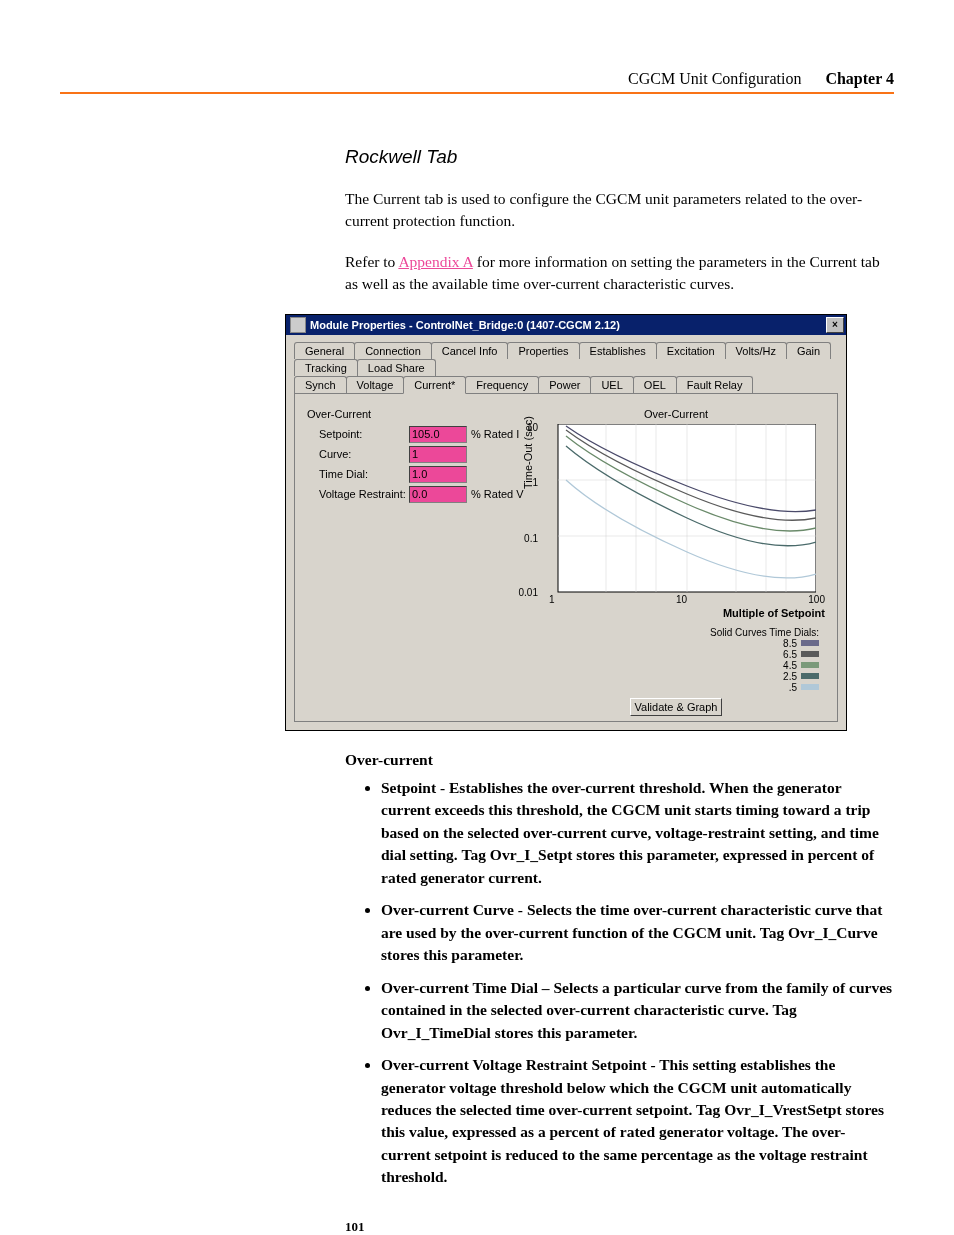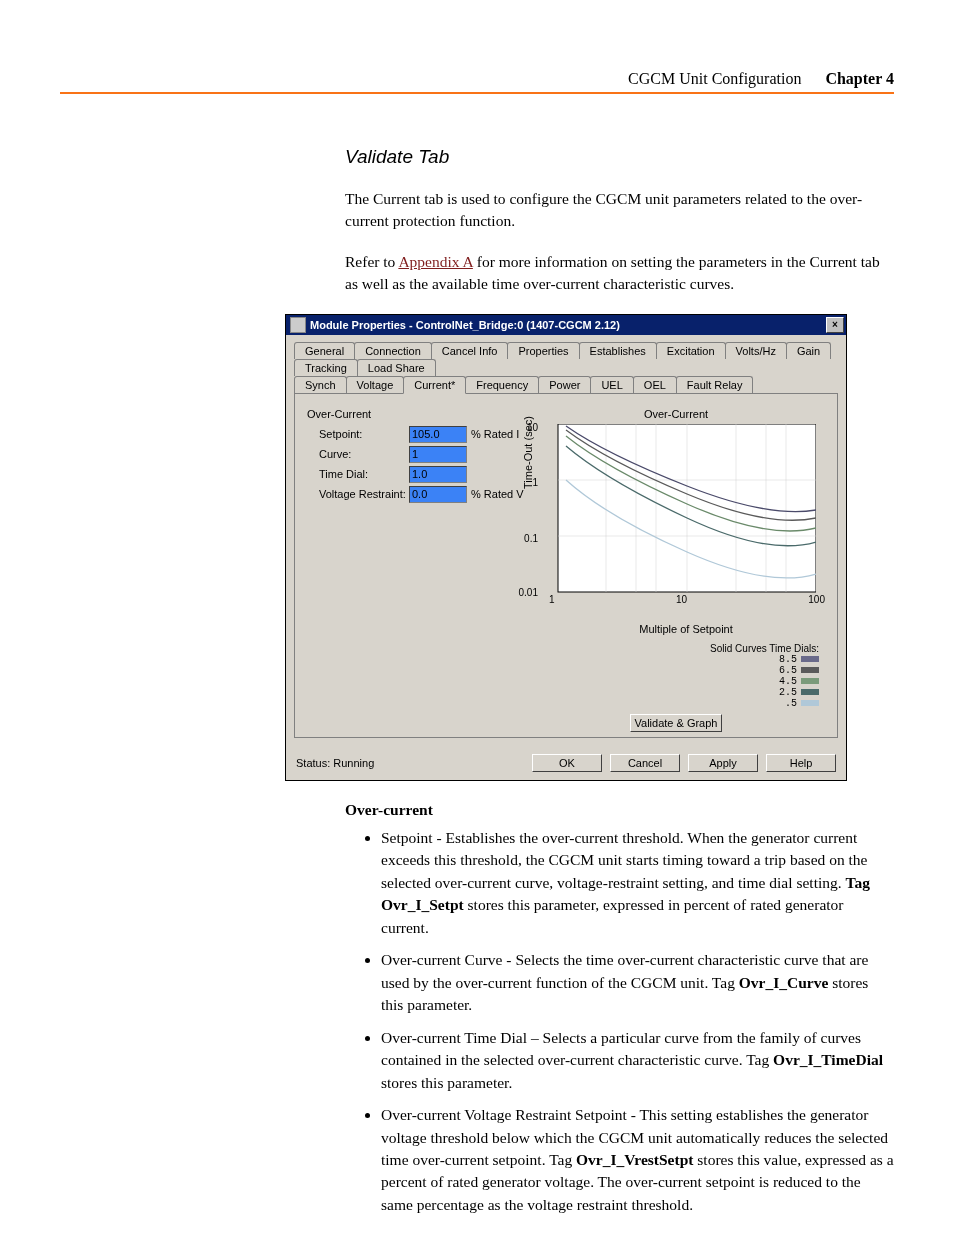--- a/index.html
+++ b/index.html
@@ -28,21 +28,21 @@
     font-style: italic;
     font-size: 19px;
     margin-bottom: 20px;
     font-family: Arial, sans-serif;
   }
   .para {
     font-size: 15.5px;
     line-height: 1.45;
     margin-bottom: 18px;
   }
-  .para a { color: #7f1d1d; text-decoration: underline; }
+  .para a { color: #ec4899; text-decoration: underline; }
   .screenshot {
     margin: 10px 0 20px -60px;
     border: 1px solid #000;
     background: #d8d4cc;
     font-family: 'MS Sans Serif', Tahoma, sans-serif;
     font-size: 11px;
     width: 560px;
   }
   .titlebar {
     background: #000080;
@@ -93,49 +93,49 @@
     position: relative;
   }
   .form-area { display:flex; }
   .form-left { width: 220px; }
   .group-label { font-size: 11px; margin-bottom: 6px; }
   .form-row { display:flex; align-items:center; margin: 3px 0; }
   .form-row .lbl { width: 90px; padding-left: 12px; font-size:11px; }
   .form-row input {
     width: 52px; height: 15px; font-size: 11px;
     border: 1px solid #808080; border-top-color:#404040; border-left-color:#404040;
-    background:#3b82f6; padding: 0 2px;
+    background:#ec4899; padding: 0 2px;
   }
   .form-row .unit { margin-left: 4px; font-size: 11px; }
   .chart-area {
     flex: 1;
     text-align: center;
   }
   .chart-title { font-size: 11px; margin-bottom: 4px; }
   .chart-box {
     margin: 0 auto;
     width: 280px; height: 170px;
     position: relative;
   }
   .chart-box svg { display:block; }
   .y-axis-label {
     position:absolute; left:-14px; top:50%;
     transform: rotate(-90deg) translateX(20px);
     transform-origin: left top;
     font-size: 11px;
   }
-  .x-axis-label { font-size:11px; margin-top:18px; text-align:center; padding-left:20px;}
+  .x-axis-label { font-size:11px; margin-top:2px; text-align:right; padding-left:20px;font-weight:bold;}
   .legend-block {
     text-align: right;
     font-size: 10px;
     margin-top: 8px;
     padding-right: 6px;
   }
   .legend-block .lt { font-size:10px; }
-  .legend-row { display:flex; justify-content:flex-end; align-items:center; gap:4px; line-height:1.1;font-family:Liberation Mono, monospace;}
+  .legend-row { display:flex; justify-content:flex-end; align-items:center; gap:4px; line-height:1.1;}
   .legend-sw { width:18px; height:6px; }
   .btn {
     background:#d8d4cc;
     border: 1px solid #fff;
     border-right-color:#404040; border-bottom-color:#404040;
     padding: 2px 4px;
     font-size: 11px;
     min-width: 60px;
     text-align:center;
   }
@@ -150,21 +150,21 @@
     font-weight: bold;
     font-size: 15.5px;
     margin: 18px 0 8px 0;
   }
   ul.bullets {
     margin: 0 0 18px 0;
     padding-left: 36px;
     font-size: 15.5px;
     line-height: 1.45;
   }
-  ul.bullets li { margin-bottom: 10px; }
+  ul.bullets li { margin-bottom: 10px; font-weight: bold; }
   .footer {
     margin-top: 30px;
     display:flex;
     font-size: 13px;
     justify-content: space-between;
     padding-left: 285px;
   }
   .footer .pn { font-weight: bold; }
   .y-ticks { position:absolute; left:2px; top:0; height:100%; font-size:10px; }
   .y-ticks span { position:absolute; right:0; transform: translateY(-50%); }
@@ -174,21 +174,21 @@
 <body>
 
 <div class="page">
   <div class="header-line">
     <span>CGCM Unit Configuration</span>
     &nbsp;&nbsp;&nbsp;&nbsp;
     <span class="chapter-bold">Chapter 4</span>
   </div>
 
   <div class="content-col">
-    <div class="section-title">Validate Tab</div>
+    <div class="section-title">Rockwell Tab</div>
     <div class="para">The Current tab is used to configure the CGCM unit parameters related to the over-current protection function.</div>
     <div class="para">
       <span>Refer to </span><a href="#">Appendix A</a><span> for more information on setting the parameters in the Current tab as well as the available time over-current characteristic curves.</span>
     </div>
 
     <div class="screenshot">
       <div class="titlebar">
         <span class="ticon"></span>
         <span>Module Properties - ControlNet_Bridge:0 (1407-CGCM 2.12)</span>
         <span class="spacer"></span>
@@ -305,27 +305,20 @@
                     </div>
                   </div>
               </div>
               <div class="validate-row">
                 <span class="btn">Validate &amp; Graph</span>
               </div>
             </div>
           </div>
         </div>
       </div>
-      <div class="dialog-footer">
-        <span class="status">Status: Running</span>
-        <span class="btn">OK</span>
-        <span class="btn">Cancel</span>
-        <span class="btn">Apply</span>
-        <span class="btn">Help</span>
-      </div>
     </div>
 
     <div class="body-heading">Over-current</div>
     <ul class="bullets" id="bullet-list">
         <li><span>Setpoint - Establishes the over-current threshold. When the generator current exceeds this threshold, the CGCM unit starts timing toward a trip based on the selected over-current curve, voltage-restraint setting, and time dial setting. </span><strong>Tag Ovr_I_Setpt</strong><span> stores this parameter, expressed in percent of rated generator current.</span></li>
         <li><span>Over-current Curve - Selects the time over-current characteristic curve that are used by the over-current function of the CGCM unit. Tag </span><strong>Ovr_I_Curve</strong><span> stores this parameter.</span></li>
         <li><span>Over-current Time Dial – Selects a particular curve from the family of curves contained in the selected over-current characteristic curve. Tag </span><strong>Ovr_I_TimeDial</strong><span> stores this parameter.</span></li>
         <li><span>Over-current Voltage Restraint Setpoint - This setting establishes the generator voltage threshold below which the CGCM unit automatically reduces the selected time over-current setpoint. Tag </span><strong>Ovr_I_VrestSetpt</strong><span> stores this value, expressed as a percent of rated generator voltage. The over-current setpoint is reduced to the same percentage as the voltage restraint threshold.</span></li>
       </ul>
   </div>

